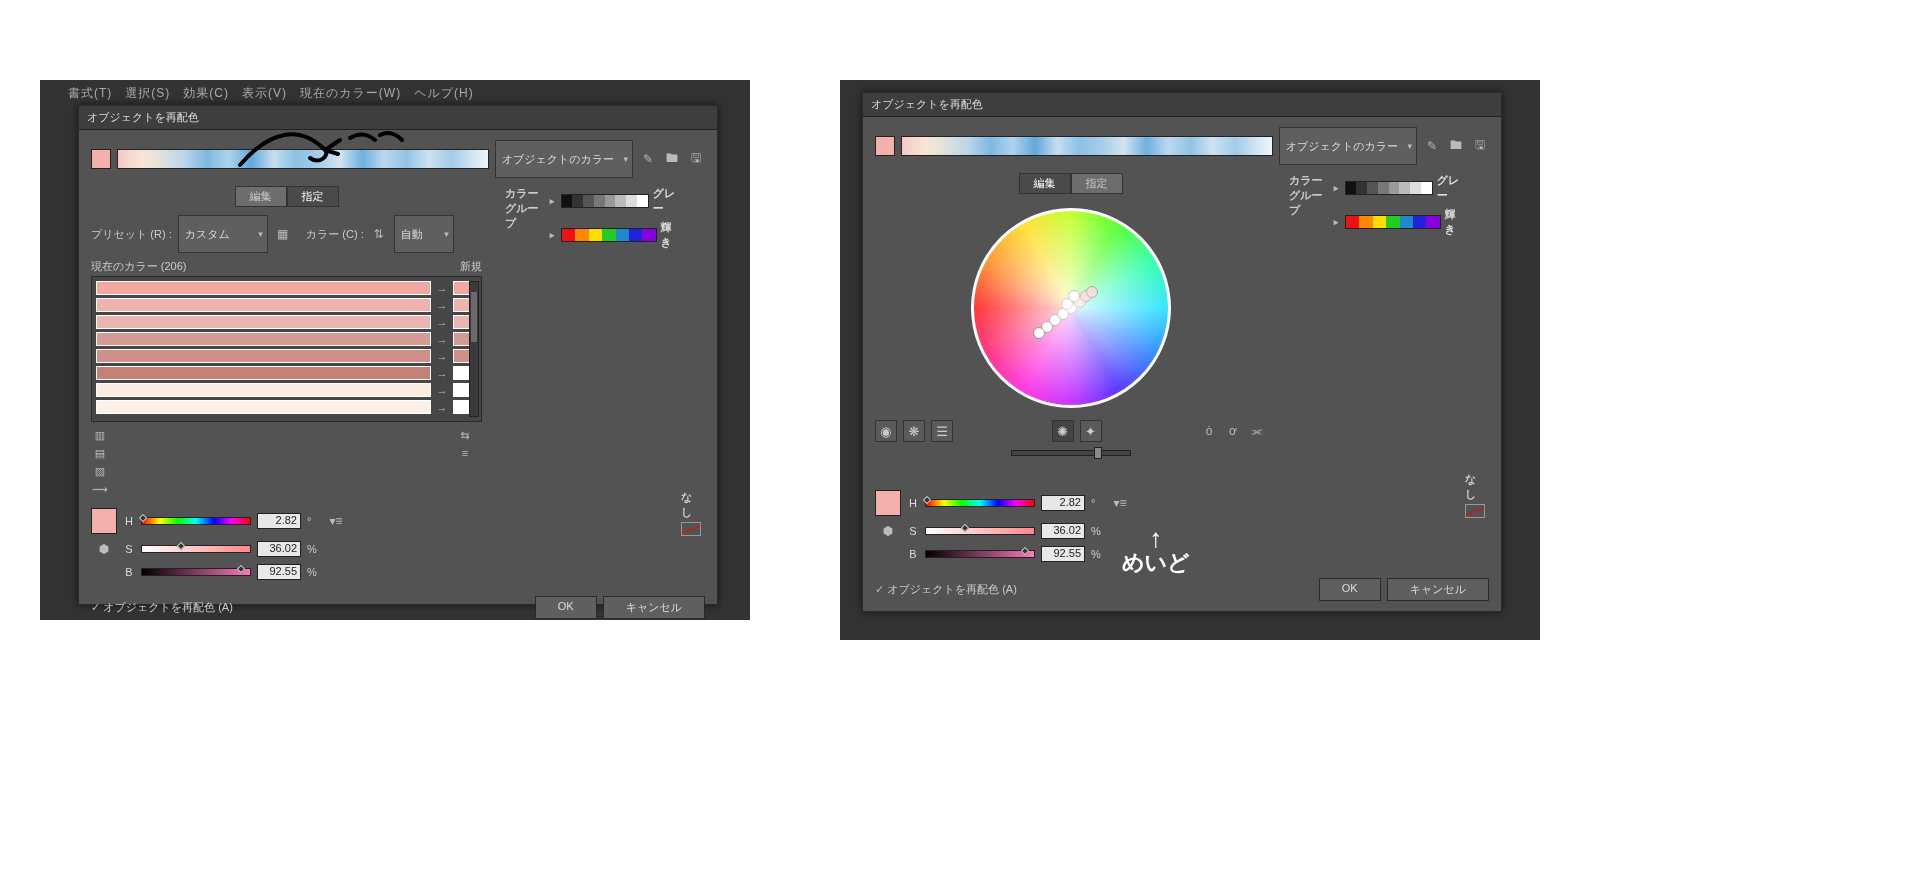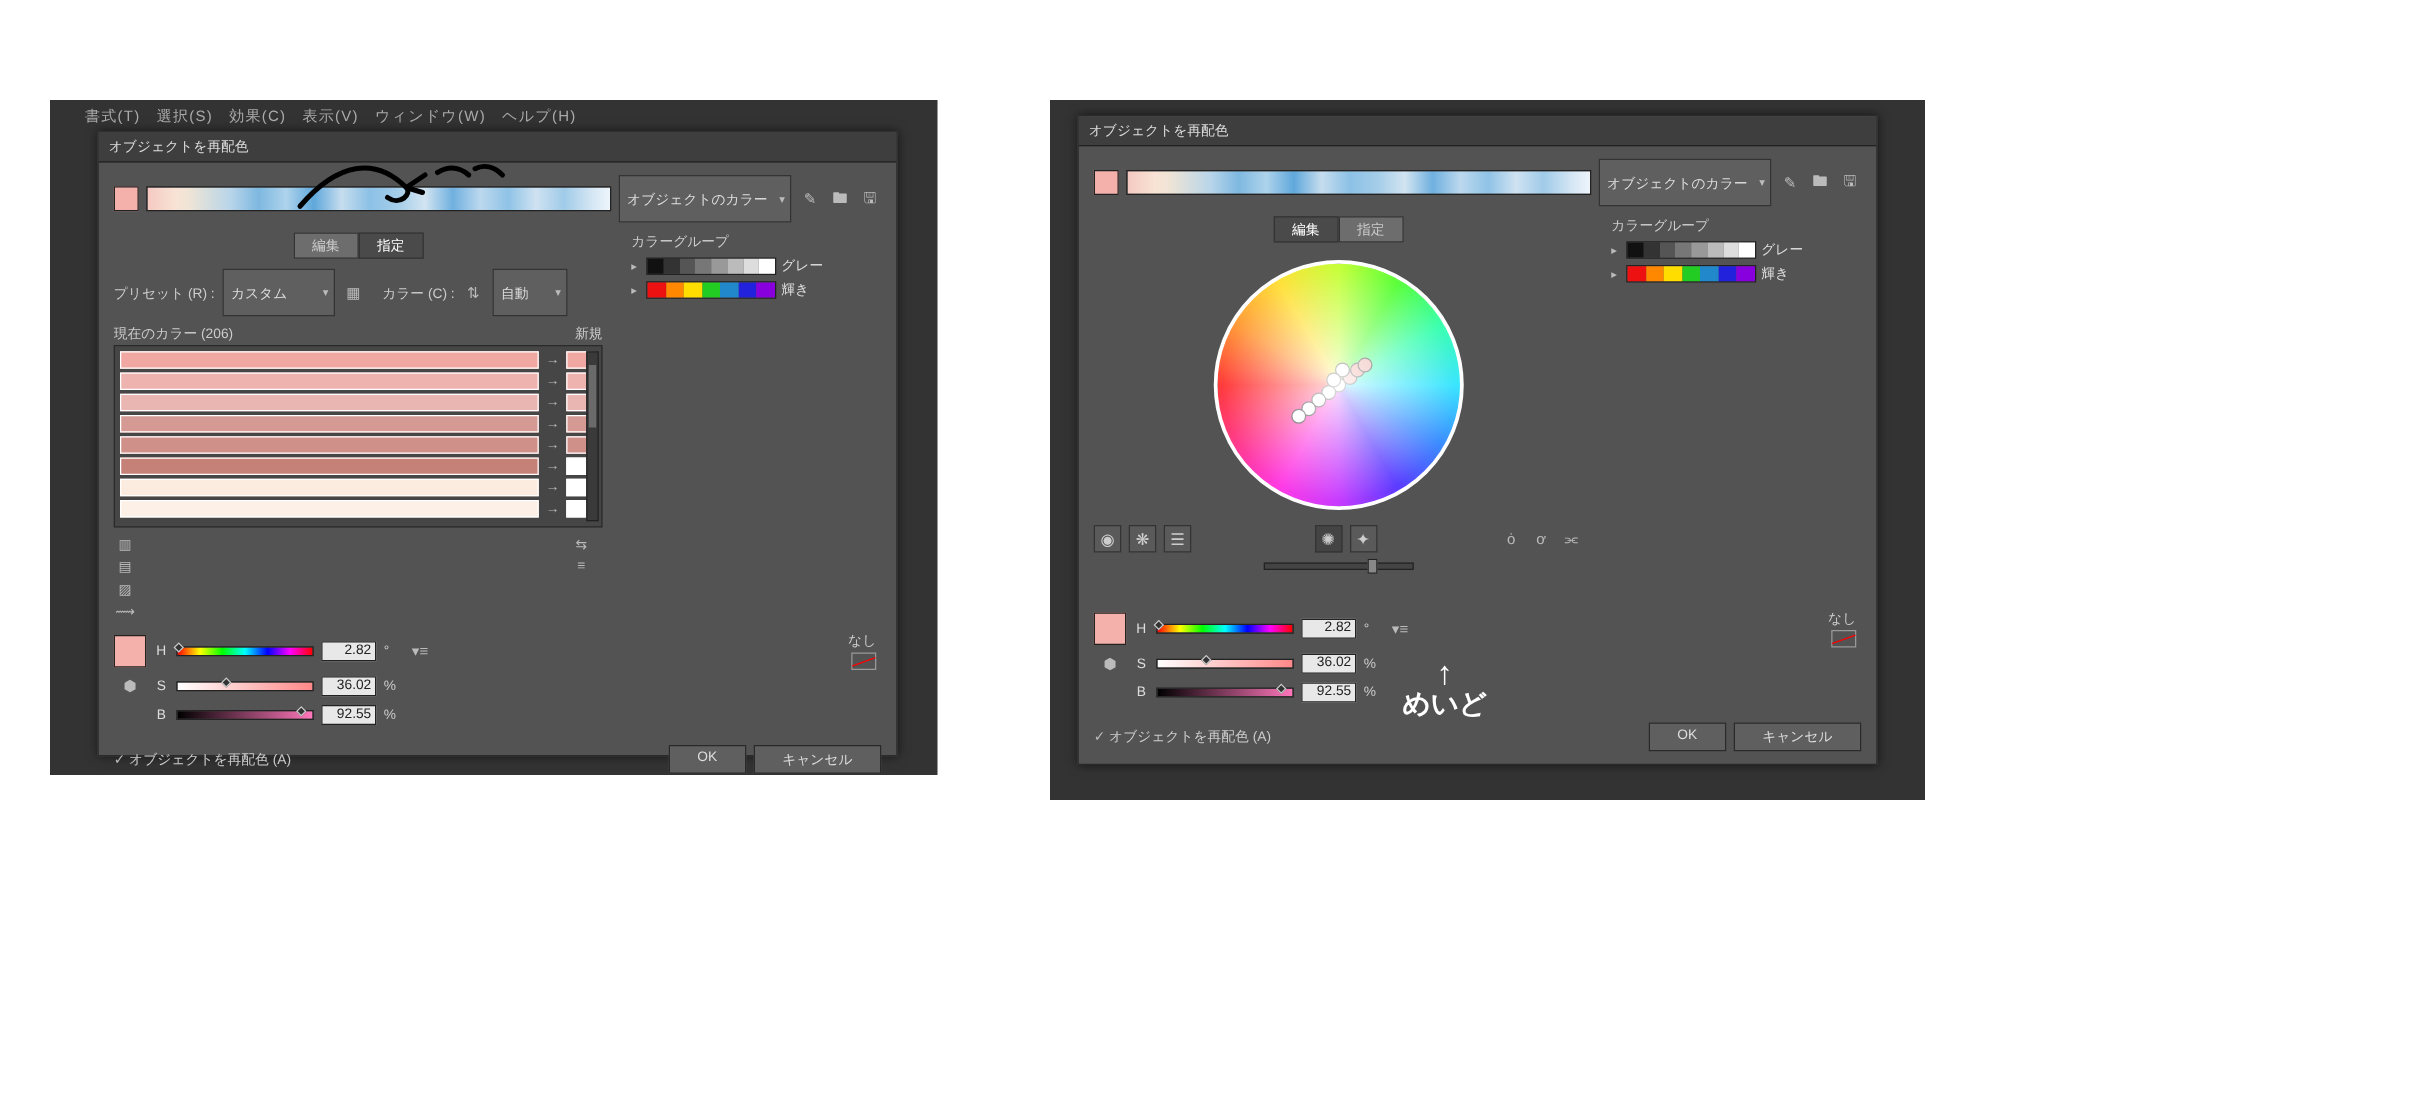--- a/index.html
+++ b/index.html
@@ -69,21 +69,21 @@
     content: "▾"; position: absolute; right: 4px; font-size: 9px; color: #bbb;
   }
   .iconbtn {
     width: 18px; height: 18px; display: flex; align-items: center; justify-content: center;
     color: #bbb; font-size: 12px;
   }
   .mid {
     display: flex; gap: 23px; flex: 1;
   }
   .leftcol { flex: 1; display: flex; flex-direction: column; }
-  .rightcol { width: 200px; display: flex; flex-direction: column; }
+  .rightcol { width: 200px; display: flex; flex-direction: row; font-weight: bold; }
   .sectlabel { color: #ccc; font-size: 11px; margin-bottom: 4px; }
   .tabs {
     display: flex; justify-content: center; margin-bottom: 8px;
   }
   .tab {
     padding: 2px 14px; font-size: 11px;
     background: #6d6d6d; border: 1px solid #333; color: #ccc;
   }
   .tab.active { background: #4a4a4a; color: #fff; }
   .presetrow {
@@ -207,21 +207,21 @@
     font-weight:600; pointer-events:none;
   }
   .scribble { position:absolute; pointer-events:none; }
 </style>
 </head>
 <body>
 
 <div class="bgpanel" style="top:80px;left:40px;width:710px;height:540px;"></div>
 <div class="bgpanel" style="top:80px;left:840px;width:700px;height:560px;"></div>
 
-<div class="menubar">書式(T)　選択(S)　効果(C)　表示(V)　ウィンドウ(W)　ヘルプ(H)</div>
+<div class="menubar">書式(T)　選択(S)　効果(C)　表示(V)　現在のカラー(W)　ヘルプ(H)</div>
 
 <div class="dialog left">
   <div class="titlebar">オブジェクトを再配色</div>
   <div class="body">
     <div class="toprow">
       <div class="swatch"></div>
       <div class="spectrum"></div>
       <div class="dropdown">オブジェクトのカラー</div>
       <div class="iconbtn">✎</div>
       <div class="iconbtn">🖿</div>

